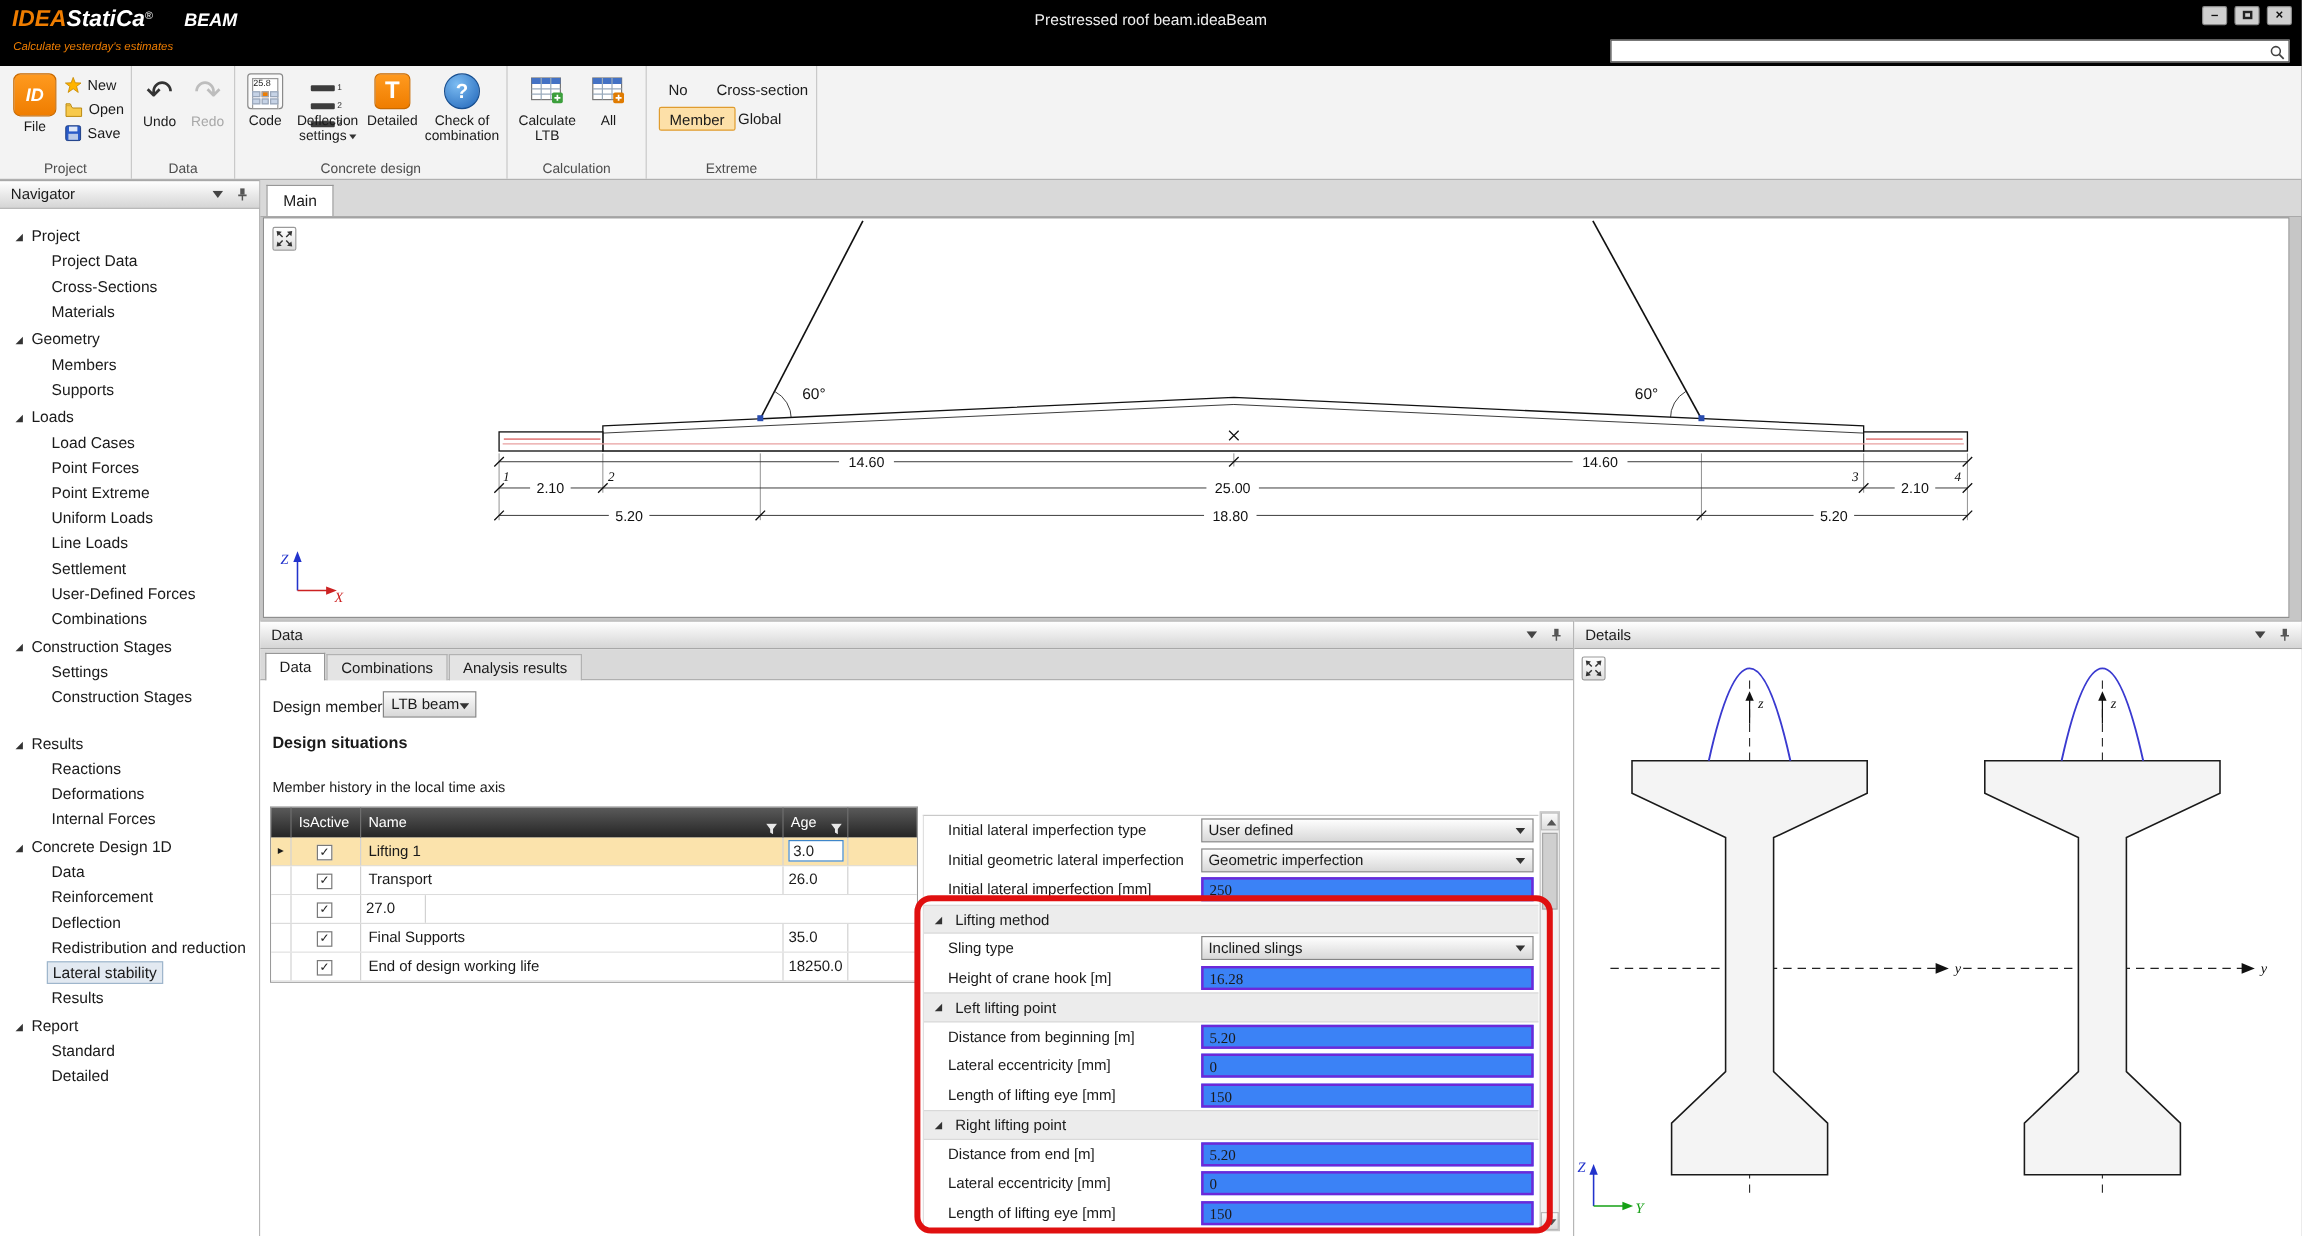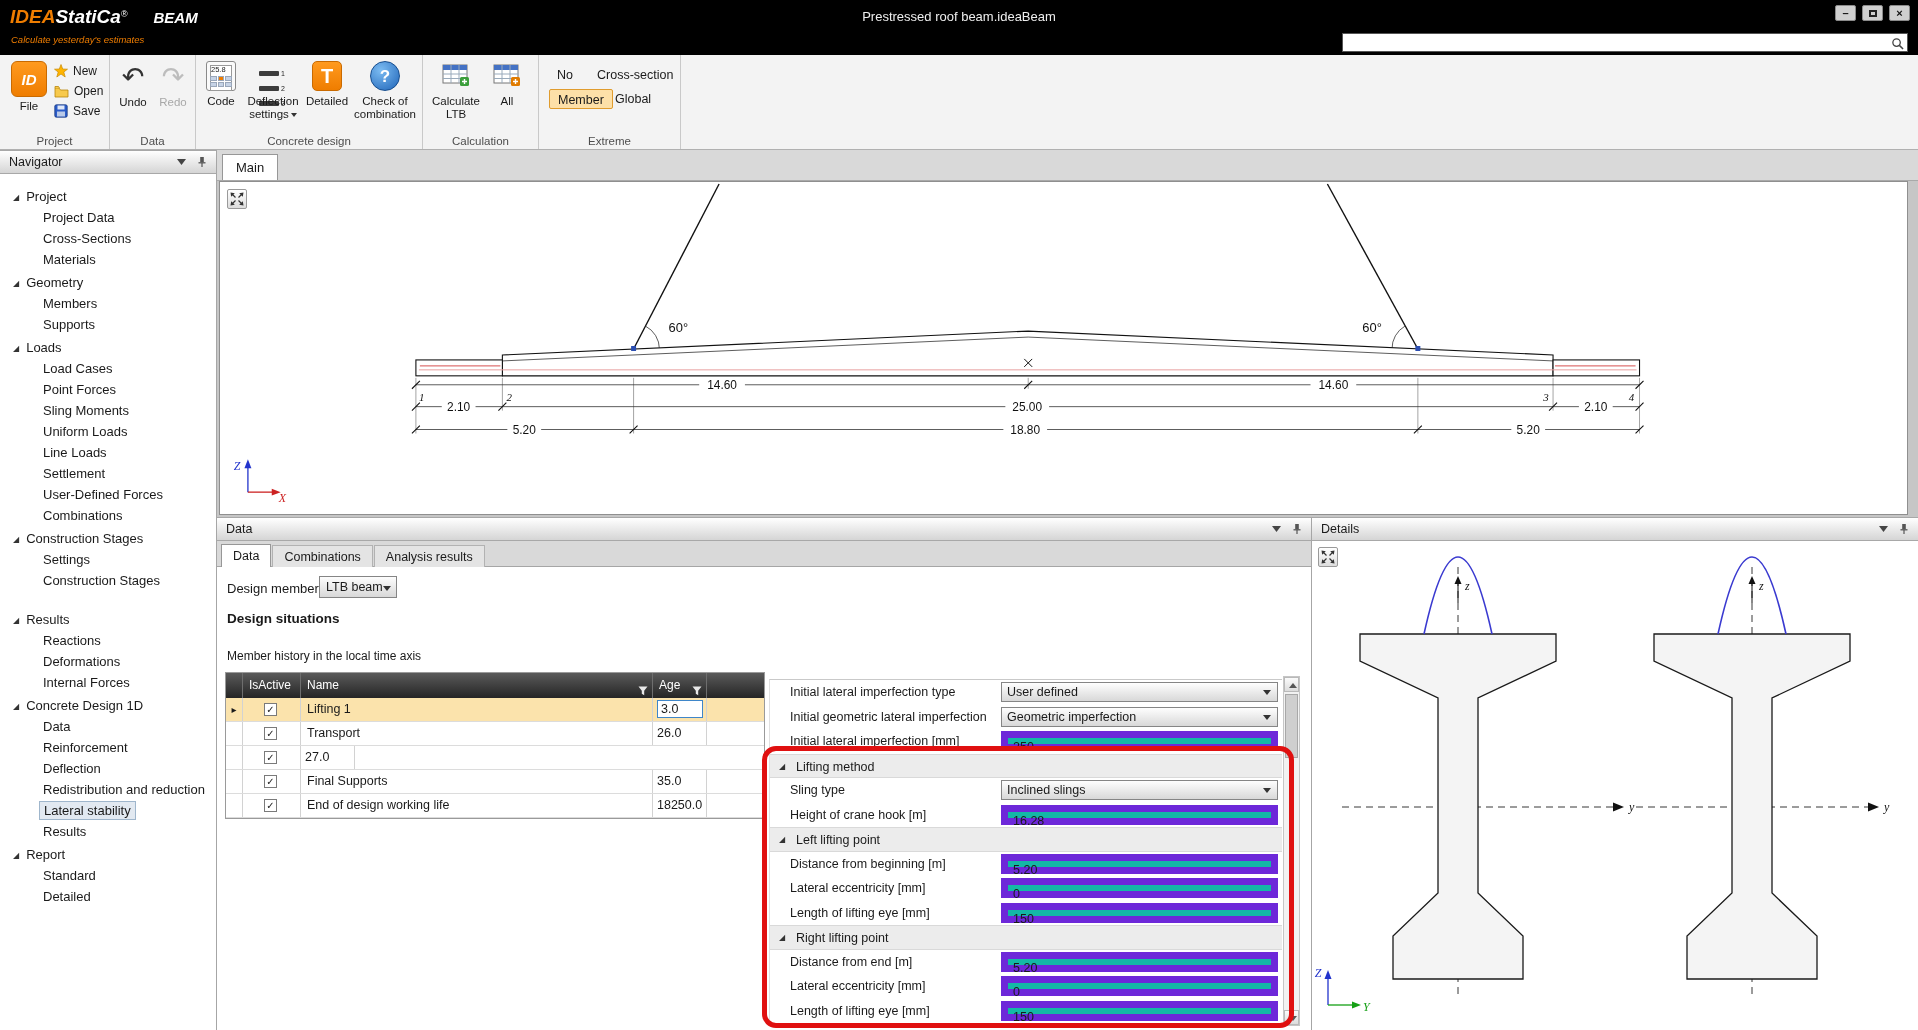--- a/index.html
+++ b/index.html
@@ -123,21 +123,21 @@
 
   
   #pgrid{position:absolute;left:552px;top:112px;width:513px;border-top:1px solid #c9c9c9;border-left:1px solid #e0e0e0;}
   .prow{position:relative;height:24.5px;font-size:12.5px;line-height:24px;}
   .prow .plabel{position:absolute;left:20px;top:0;white-space:nowrap;}
   .prow.sec{background:#ececec;border-top:1px solid #d9d9d9;border-bottom:1px solid #d9d9d9;}
   .sec-tri{position:absolute;left:9px;top:0;font-size:8px;color:#333;}
   .prow.sec span:last-child{position:absolute;left:26px;top:0;}
   .dd,.inp{position:absolute;left:231px;top:2px;width:277px;height:20px;line-height:18px;font-size:12.5px;padding-left:5px;}
   .dd{background:linear-gradient(#fefefe,#d8d8d8);border:1px solid #858585;}
-  .inp{background:#14b8a6;border:7px solid #6d28d9;}
+  .inp{background:#3b82f6;border:2px solid #6d28d9;font-family:Liberation Serif, serif;}
   .dda{position:absolute;right:6px;top:7px;width:0;height:0;border-left:4px solid transparent;
        border-right:4px solid transparent;border-top:5px solid #333;}
 
   
   #pg-scroll{position:absolute;left:1066px;top:109px;width:17px;height:350px;background:#f2f2f2;border:1px solid #c6c6c6;}
   .sb-btn{position:absolute;left:0;width:15px;height:15px;background:linear-gradient(#fbfbfb,#dcdcdc);border:1px solid #b9b9b9;}
   .sb-up{top:0;} .sb-dn{bottom:0;}
   .tri-up{position:absolute;left:3.5px;top:5px;width:0;height:0;border-left:4px solid transparent;
           border-right:4px solid transparent;border-bottom:5px solid #555;}
   .tri-dn{position:absolute;left:3.5px;top:5px;width:0;height:0;border-left:4px solid transparent;
@@ -360,21 +360,21 @@
         <div class="nav-group"><span class="nav-tri">◢</span><span>Project</span></div>
         <div class="nav-item"><span>Project Data</span></div>
         <div class="nav-item"><span>Cross-Sections</span></div>
         <div class="nav-item"><span>Materials</span></div>
         <div class="nav-group"><span class="nav-tri">◢</span><span>Geometry</span></div>
         <div class="nav-item"><span>Members</span></div>
         <div class="nav-item"><span>Supports</span></div>
         <div class="nav-group"><span class="nav-tri">◢</span><span>Loads</span></div>
         <div class="nav-item"><span>Load Cases</span></div>
         <div class="nav-item"><span>Point Forces</span></div>
-        <div class="nav-item"><span>Sling Moments</span></div>
+        <div class="nav-item"><span>Point Extreme</span></div>
         <div class="nav-item"><span>Uniform Loads</span></div>
         <div class="nav-item"><span>Line Loads</span></div>
         <div class="nav-item"><span>Settlement</span></div>
         <div class="nav-item"><span>User-Defined Forces</span></div>
         <div class="nav-item"><span>Combinations</span></div>
         <div class="nav-group"><span class="nav-tri">◢</span><span>Construction Stages</span></div>
         <div class="nav-item"><span>Settings</span></div>
         <div class="nav-item"><span>Construction Stages</span></div>
         <div class="nav-group gap"><span class="nav-tri">◢</span><span>Results</span></div>
         <div class="nav-item"><span>Reactions</span></div>

